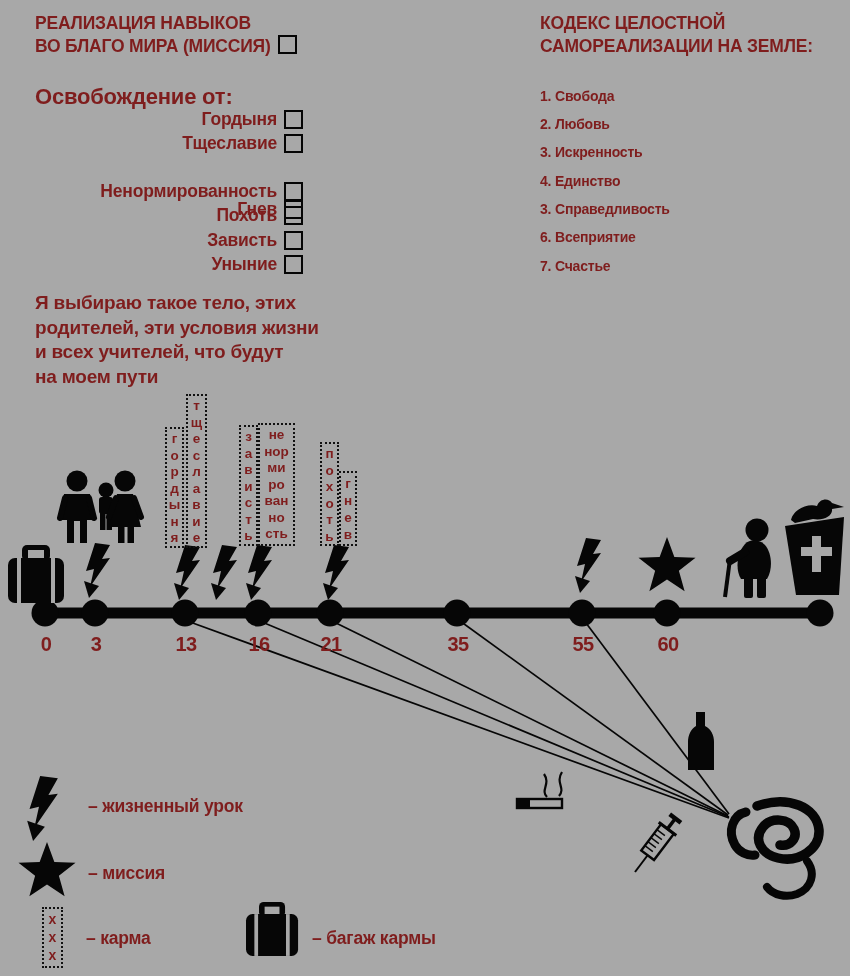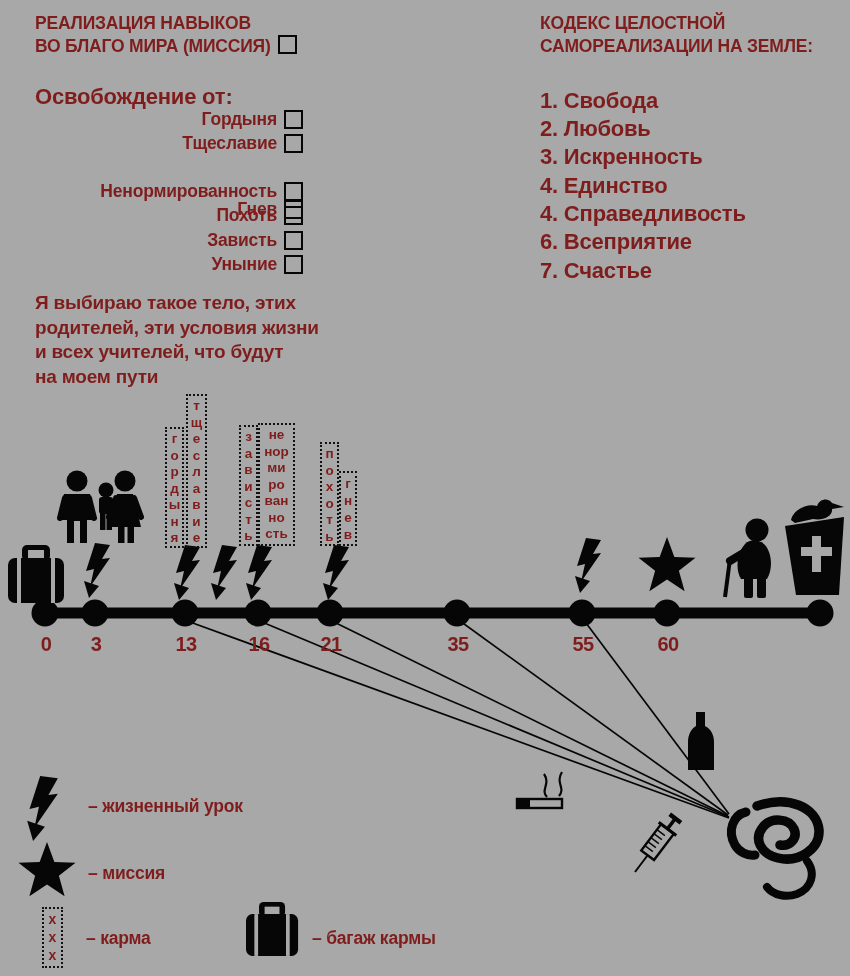--- a/index.html
+++ b/index.html
@@ -10,21 +10,21 @@
   }
   .abs{position:absolute;}
   .art{position:absolute;left:0;top:0;}
   
   .hdr{font-size:17.5px;font-weight:700;line-height:23px;letter-spacing:-0.2px;white-space:nowrap;}
   .sub{font-size:22px;font-weight:700;letter-spacing:-0.2px;}
   .para{font-size:19px;line-height:24.5px;letter-spacing:-0.2px;white-space:pre-line;font-weight:700;}
   .cbx{display:inline-block;width:15px;height:15px;border:2px solid #060606;background:transparent;vertical-align:-2px;margin-left:7px;}
   .chk-row{position:absolute;right:547px;display:flex;align-items:center;height:20px;}
   .chk-label{font-size:17.5px;font-weight:700;letter-spacing:-0.2px;white-space:nowrap;}
-  .code-item{position:absolute;left:540px;font-size:22px;font-weight:700;letter-spacing:-0.2px;white-space:nowrap;}
+  .code-item{position:absolute;left:540px;font-size:14px;font-weight:700;letter-spacing:-0.2px;white-space:nowrap;}
   
   .karma-box{
     position:absolute;border:2px dotted #111;background:transparent;
     font-size:13.5px;line-height:16.5px;font-weight:700;text-align:center;
     white-space:pre-line;padding-top:2px;box-sizing:border-box;
   }
   .karma-box.gnev{line-height:17px;}
   
   .age{position:absolute;top:633px;transform:translateX(-50%);font-size:20px;font-weight:700;letter-spacing:-0.5px;}
   
@@ -205,21 +205,21 @@
 
   <div class="abs hdr" style="left:540px;top:12px;">
     <div>КОДЕКС ЦЕЛОСТНОЙ</div>
     <div>САМОРЕАЛИЗАЦИИ НА ЗЕМЛЕ:</div>
   </div>
 
   <div class="code-item" style="top:88px;">1. Свобода</div>
   <div class="code-item" style="top:116px;">2. Любовь</div>
   <div class="code-item" style="top:144px;">3. Искренность</div>
   <div class="code-item" style="top:173px;">4. Единство</div>
-  <div class="code-item" style="top:201px;">4. Справедливость</div>
+  <div class="code-item" style="top:201px;">3. Справедливость</div>
   <div class="code-item" style="top:229px;">6. Всеприятие</div>
   <div class="code-item" style="top:258px;">7. Счастье</div>
 
   <div class="karma-box" style="left:165px;top:427px;width:19px;height:121px;">г
 о
 р
 д
 ы
 н
 я</div>

